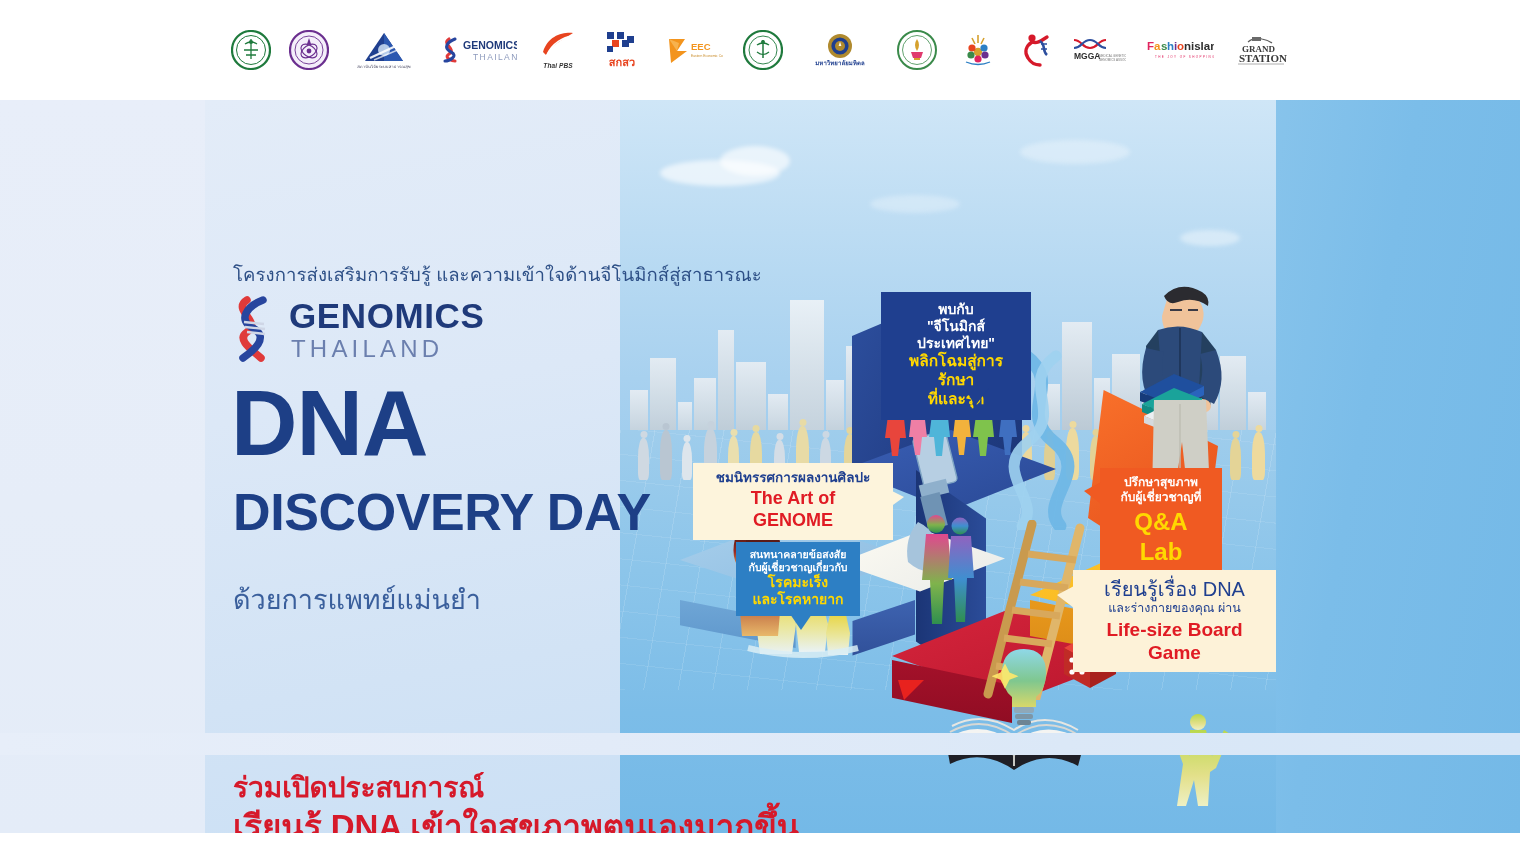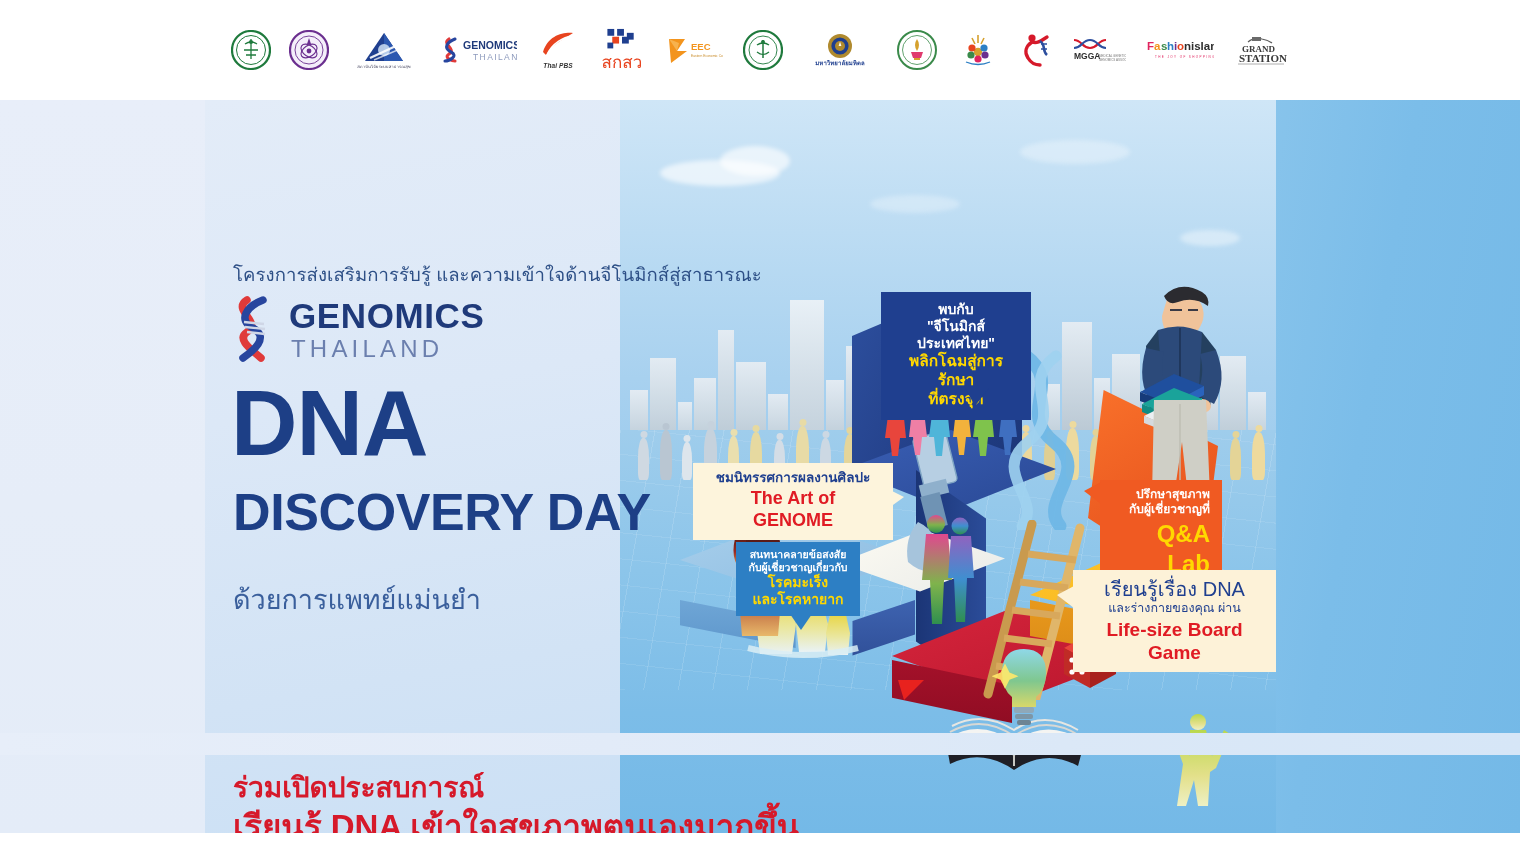--- a/index.html
+++ b/index.html
@@ -230,21 +230,21 @@
 
     <div class="logo" style="width:46px;">
       <svg width="38" height="26" viewBox="0 0 38 26">
         <rect x="4" y="2" width="7" height="7" fill="#1f3f8f"></rect>
         <rect x="14" y="2" width="7" height="7" fill="#1f3f8f"></rect>
         <rect x="24" y="6" width="7" height="7" fill="#1f3f8f"></rect>
         <rect x="9" y="10" width="7" height="7" fill="#e8441f"></rect>
         <rect x="19" y="10" width="7" height="7" fill="#1f3f8f"></rect>
         <rect x="4" y="16" width="6" height="6" fill="#1f3f8f"></rect>
       </svg>
-      <div class="logo-cap" style="font-size:17px;font-weight:normal;color:#e8441f;margin-top:0;">สกสว</div>
+      <div class="logo-cap" style="font-size:11px;font-weight:bold;color:#e8441f;margin-top:0;">สกสว</div>
     </div>
 
     <div class="logo" style="width:62px;">
       <svg width="58" height="30" viewBox="0 0 58 30">
         <path d="M4 4 L20 4 L12 16 L22 16 L6 28 Z" fill="#f3941d"></path>
         <path d="M4 4 L14 8 L12 16 Z" fill="#f7b24e"></path>
         <text x="26" y="15" font-family="Liberation Sans, sans-serif" font-size="9.5" font-weight="bold" fill="#f3941d">EEC</text>
         <text x="26" y="22" font-family="Liberation Sans, sans-serif" font-size="3.3" fill="#c98c2a">Eastern Economic Corridor</text>
       </svg>
     </div>
@@ -628,41 +628,41 @@
     <div class="discovery-title">DISCOVERY DAY</div>
     <div class="sub-line sub2">ด้วยการแพทย์แม่นยำ</div>
 
     <div class="cta-1">ร่วมเปิดประสบการณ์</div>
     <div class="cta-2">เรียนรู้ DNA เข้าใจสุขภาพตนเองมากขึ้น</div>
 
     <div class="callout co-navy" style="left:881px;top:192px;width:150px;">
       <span class="l1">พบกับ</span>
       <span class="l2">"จีโนมิกส์ประเทศไทย"</span>
       <span class="l3 hi">พลิกโฉมสู่การรักษา</span>
-      <span class="l4 hi">ที่ตรงจุด</span>
+      <span class="l4 hi">ที่และรุด</span>
     </div>
     <div class="tail" style="left:965px;top:288px;border-left:10px solid transparent;border-right:14px solid transparent;border-top:18px solid #1f3f8f;"></div>
 
     <div class="callout co-cream" style="left:693px;top:363px;width:200px;">
       <span class="th">ชมนิทรรศการผลงานศิลปะ</span>
       <span class="en">The Art of GENOME</span>
     </div>
     <div class="tail" style="left:886px;top:388px;border-top:9px solid transparent;border-bottom:13px solid transparent;border-left:18px solid #fdf4dc;"></div>
 
     <div class="callout co-blue" style="left:736px;top:442px;width:124px;">
       <span class="l1">สนทนาคลายข้อสงสัย</span>
       <span class="l2">กับผู้เชี่ยวชาญเกี่ยวกับ</span>
       <span class="l3 hi">โรคมะเร็ง</span>
       <span class="l4 hi">และโรคหายาก</span>
     </div>
     <div class="tail" style="left:790px;top:514px;border-left:11px solid transparent;border-right:11px solid transparent;border-top:16px solid #2d7fc4;"></div>
 
     <div class="tail" style="left:898px;top:580px;border-left:6px solid transparent;border-right:20px solid transparent;border-top:20px solid #e8221e;"></div>
 
-    <div class="callout co-orange" style="left:1100px;top:380px;width:122px;text-align:right;">
+    <div class="callout co-orange" style="left:1100px;top:368px;width:122px;">
       <span class="l1">ปรึกษาสุขภาพ</span>
       <span class="l2">กับผู้เชี่ยวชาญที่</span>
       <span class="l3 hi">Q&amp;A Lab</span>
     </div>
     <div class="tail" style="left:1084px;top:382px;border-top:9px solid transparent;border-bottom:13px solid transparent;border-right:17px solid #f05a22;"></div>
 
     <div class="callout co-cream2" style="left:1073px;top:470px;width:203px;">
       <span class="th1">เรียนรู้เรื่อง DNA</span>
       <span class="th2">และร่างกายของคุณ ผ่าน</span>
       <span class="en">Life-size Board Game</span>

